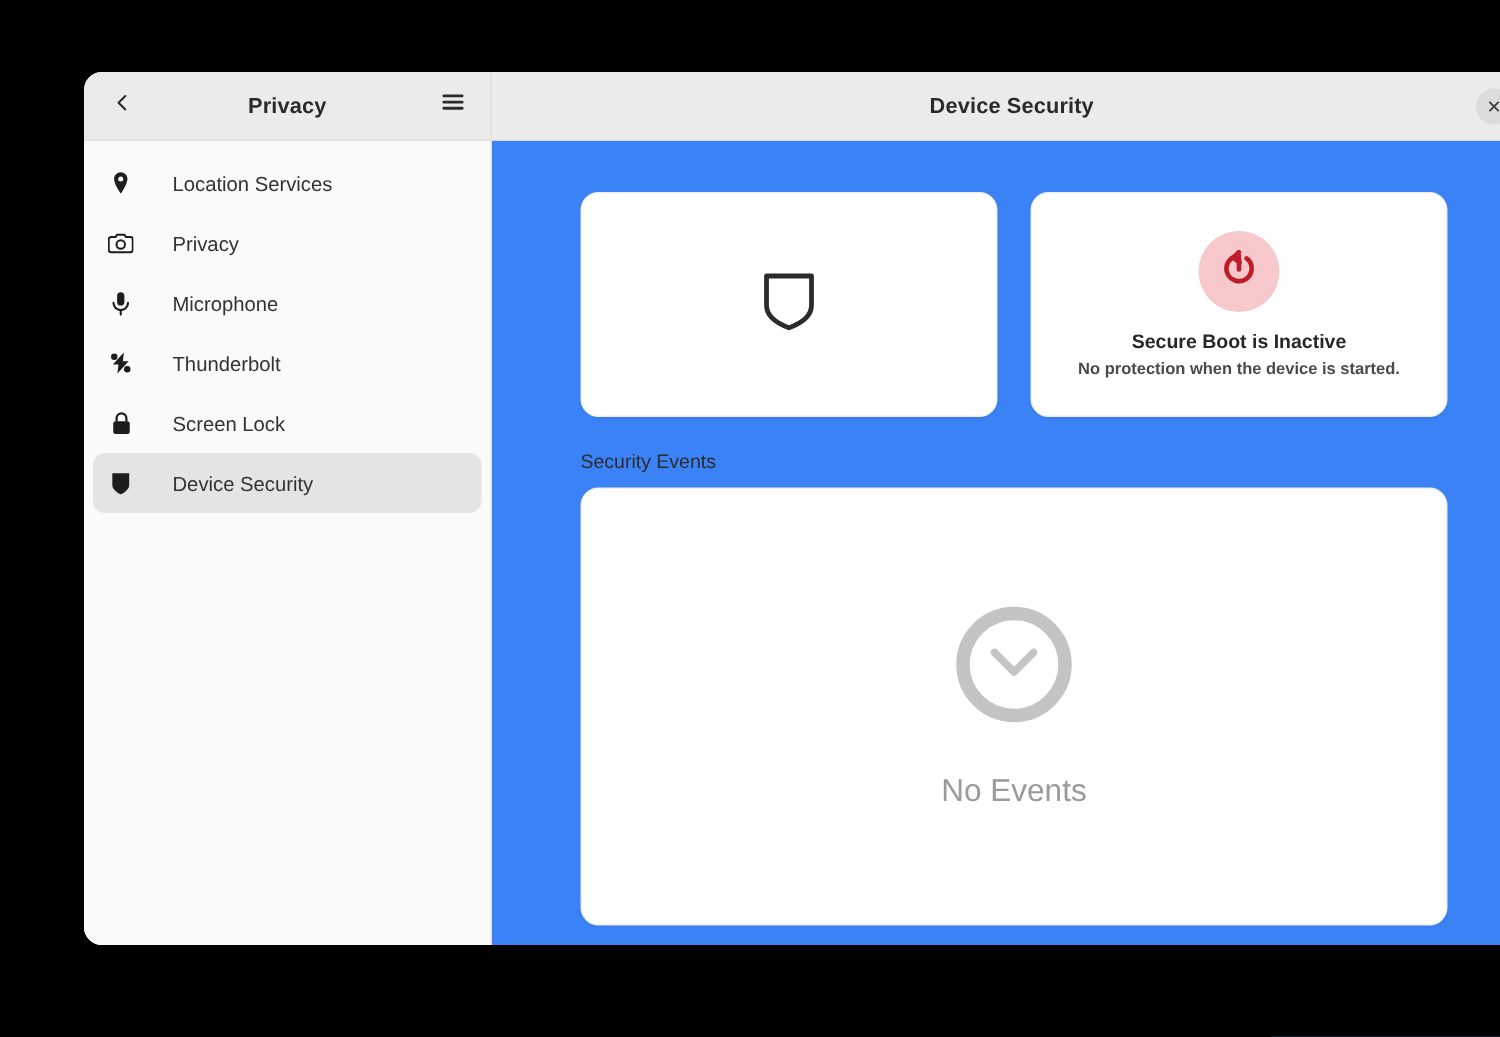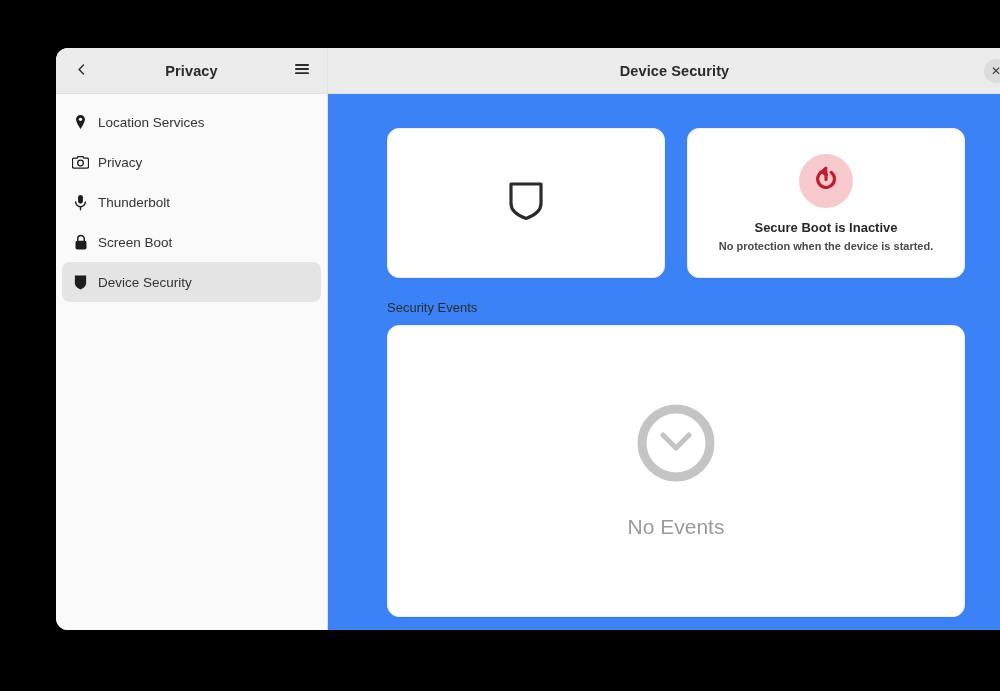--- a/index.html
+++ b/index.html
@@ -112,21 +112,21 @@
     border-right: 1px solid #e2e2e2;
     padding: 8px 6px 0 6px;
   }
 
   .side-item {
     display: flex;
     align-items: center;
     height: 40px;
     padding: 0 10px;
     border-radius: 8px;
-    gap: 9px;
+    gap: 26px;
     margin-bottom: 0px;
   }
 
   .side-item.selected { background: #e4e4e4; }
 
   .side-icon {
     width: 17px;
     height: 17px;
     flex: 0 0 17px;
     display: flex;
@@ -286,33 +286,43 @@
       </div>
 
       <div class="side-item">
         <span class="side-icon">
           <svg width="13" height="17" viewBox="0 0 14 18">
             <rect x="4.4" y="0.8" width="5.2" height="9.5" rx="2.6" fill="#1d1d1d"></rect>
             <path d="M1.8 8.4a5.2 5.2 0 0 0 10.4 0" fill="none" stroke="#1d1d1d" stroke-width="1.5" stroke-linecap="round"></path>
             <path d="M7 13.6v3.2" stroke="#1d1d1d" stroke-width="1.5" stroke-linecap="round"></path>
           </svg>
         </span>
+        <span class="side-label">Microphone</span>
+      </div>
+
+      <div class="side-item">
+        <span class="side-icon">
+          <svg width="17" height="16" viewBox="0 0 18 17">
+            <path d="M11.2 1 3.4 9.6h4L6.6 16l8-8.7h-4.1z" fill="#1d1d1d"></path>
+            <circle cx="4.4" cy="4" r="2.3" fill="#1d1d1d"></circle>
+            <circle cx="13.6" cy="13" r="2.3" fill="#1d1d1d"></circle>
+          </svg>
+        </span>
         <span class="side-label">Thunderbolt</span>
       </div>
-
 
 
       <div class="side-item">
         <span class="side-icon">
           <svg width="14" height="17" viewBox="0 0 15 18">
             <path d="M4 7.4V5.1a3.5 3.5 0 0 1 7 0v2.3" fill="none" stroke="#1d1d1d" stroke-width="1.6"></path>
             <rect x="1.6" y="7.2" width="11.8" height="9.2" rx="1.8" fill="#1d1d1d"></rect>
           </svg>
         </span>
-        <span class="side-label">Screen Boot</span>
+        <span class="side-label">Screen Lock</span>
       </div>
 
       <div class="side-item selected">
         <span class="side-icon">
           <svg width="15" height="17" viewBox="0 0 16 18">
             <path d="M2 1.6h12v8.2c0 3.3-3.7 5.6-6 6.6-2.3-1-6-3.3-6-6.6z" fill="#1d1d1d"></path>
           </svg>
         </span>
         <span class="side-label">Device Security</span>
       </div>

